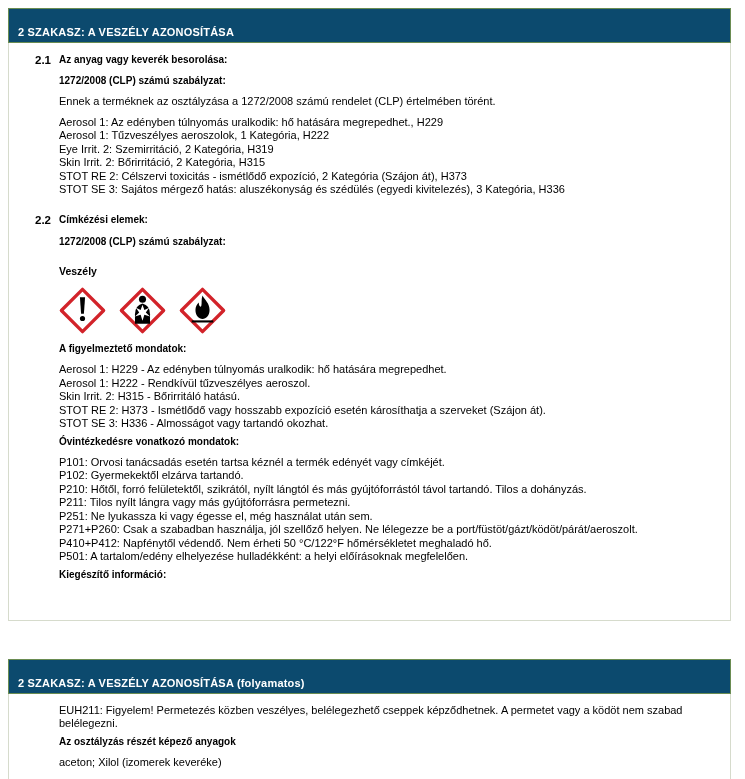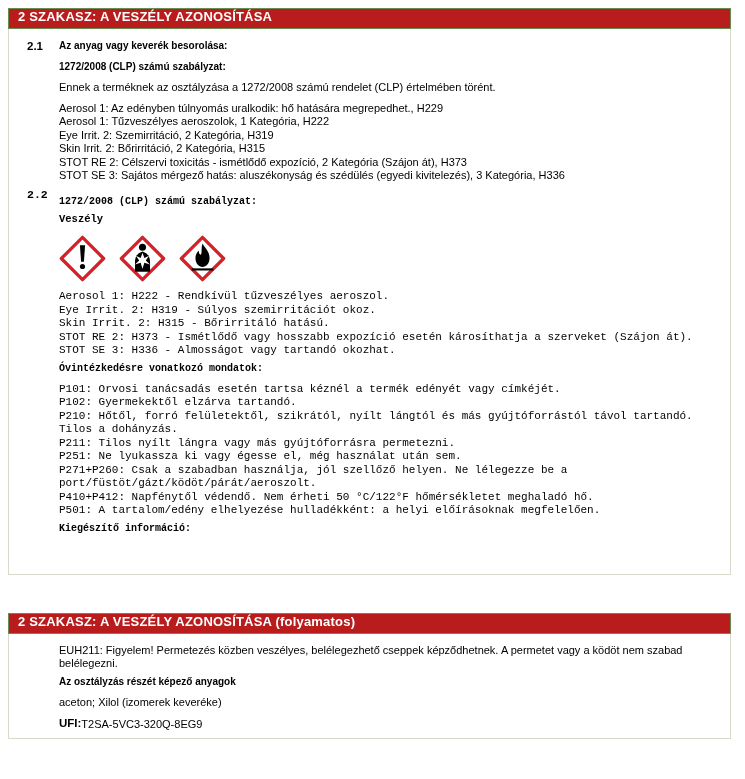--- a/index.html
+++ b/index.html
@@ -9,53 +9,54 @@
     font-family: "Liberation Sans", sans-serif;
     color: #000000;
     position: relative;
   }
   .page { width: 745px; height: 779px; background: #fff; padding-top: 8px; }
 
   .sds-section { margin: 0 14px 0 8px; }
   .sds-section + .sds-section { margin-top: 38px; }
 
   .sec-header {
-    background: #b91c1c;
+    background: #0c4a6e;
     border: 1px solid #6a8c52;
     color: #ffffff;
     font-weight: bold;
-    font-size: 13px;
-    padding: 0 9px 4px 9px;
+    font-size: 11px;
+    padding: 17px 9px 4px 9px;
     letter-spacing: 0.2px;
   }
   .sec-body {
     border: 1px solid #d6dbcc;
     border-top: none;
     background: #ffffff;
     padding: 10px 10px 8px 10px;
   }
 
   .row { display: flex; }
   .num {
     width: 40px;
     flex: 0 0 40px;
     font-weight: bold;
     font-size: 11.5px;
     padding-left: 8px;
     padding-top: 1px;
+    text-align: center;
   }
   .content { flex: 1; min-width: 0; }
 
   p { font-size: 11px; line-height: 13.5px; }
   .b { font-weight: bold; font-size: 10px; line-height: 14px; }
   .signal { font-weight: bold; font-size: 10.5px; }
 
   .mt8 { margin-top: 8px; }
   .mt7 { margin-top: 7px; }
-  .mt6 { margin-top: 4px; font-family: Liberation Mono, monospace; }
+  .mt6 { margin-top: 16px; }
   .mt4 { margin-top: 4px; }
 
   .pictos { display: flex; gap: 13px; margin: 9px 0 8px 0; }
   .picto { width: 47px; height: 47px; display: block; }
 
   .ufi-row { display: flex; gap: 0; margin-top: 8px; }
   .ufi-row .label { font-weight: bold; font-size: 11.5px; }
   .ufi-row .value { font-size: 11px; padding-top: 1px; }
 
   .sec1-tail { height: 30px; }
@@ -82,20 +83,21 @@
             <p>Skin Irrit. 2: Bőrirritáció, 2 Kategória, H315</p>
             <p>STOT RE 2: Célszervi toxicitás - ismétlődő expozíció, 2 Kategória (Szájon át), H373</p>
             <p>STOT SE 3: Sajátos mérgező hatás: aluszékonyság és szédülés (egyedi kivitelezés), 3 Kategória, H336</p>
           </div>
         </div>
       </div>
 
       <div class="row mt6">
         <div class="num">2.2</div>
         <div class="content">
+          <p class="b">Címkézési elemek:</p>
           <p class="b mt8">1272/2008 (CLP) számú szabályzat:</p>
           <p class="signal mt6">Veszély</p>
 
           <div class="pictos">
 
             <span>
               <svg class="picto" viewBox="0 0 100 100">
                 <polygon points="50,5 95,50 50,95 5,50" fill="#ffffff" stroke="#d2232a" stroke-width="7" stroke-linejoin="round"></polygon>
                 <path d="M44.5 22 L55.5 22 L53 57 L47 57 Z" fill="#000"></path>
                 <circle cx="50" cy="67" r="5.5" fill="#000"></circle>
@@ -113,23 +115,24 @@
 
             <span>
               <svg class="picto" viewBox="0 0 100 100">
                 <polygon points="50,5 95,50 50,95 5,50" fill="#ffffff" stroke="#d2232a" stroke-width="7" stroke-linejoin="round"></polygon>
                 <path d="M50 18 C55 28 65 34 65 49 C65 61 58 68 50 68 C42 68 35 61 35 49 C35 42 38 37 42 33 C42 41 46 44 47.5 40 C49 35 47 26 50 18 Z" fill="#000"></path>
                 <rect x="27" y="71" width="46" height="4.5" fill="#000"></rect>
               </svg>
             </span>
           </div>
 
+          <p class="b">A figyelmeztető mondatok:</p>
           <div class="mt7">
+            <p>Aerosol 1: H229 - Az edényben túlnyomás uralkodik: hő hatására megrepedhet.</p>
             <p>Aerosol 1: H222 - Rendkívül tűzveszélyes aeroszol.</p>
-            <p>Eye Irrit. 2: H319 - Súlyos szemirritációt okoz.</p>
             <p>Skin Irrit. 2: H315 - Bőrirritáló hatású.</p>
             <p>STOT RE 2: H373 - Ismétlődő vagy hosszabb expozíció esetén károsíthatja a szerveket (Szájon át).</p>
             <p>STOT SE 3: H336 - Almosságot vagy tartandó okozhat.</p>
           </div>
 
           <p class="b mt4">Óvintézkedésre vonatkozó mondatok:</p>
           <div class="mt7">
             <p>P101: Orvosi tanácsadás esetén tartsa kéznél a termék edényét vagy címkéjét.</p>
             <p>P102: Gyermekektől elzárva tartandó.</p>
             <p>P210: Hőtől, forró felületektől, szikrától, nyílt lángtól és más gyújtóforrástól távol tartandó. Tilos a dohányzás.</p>

